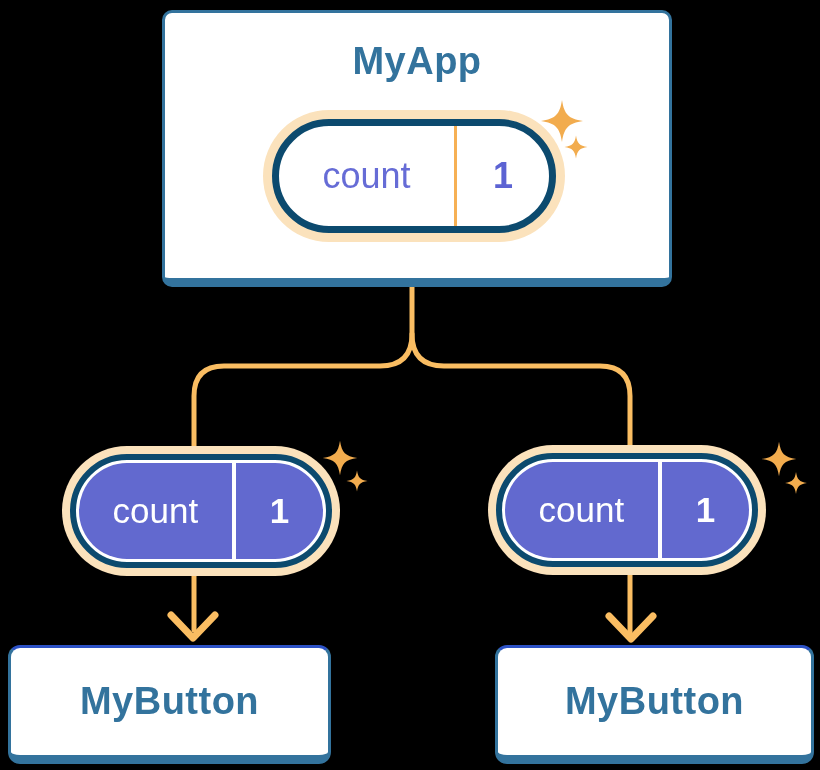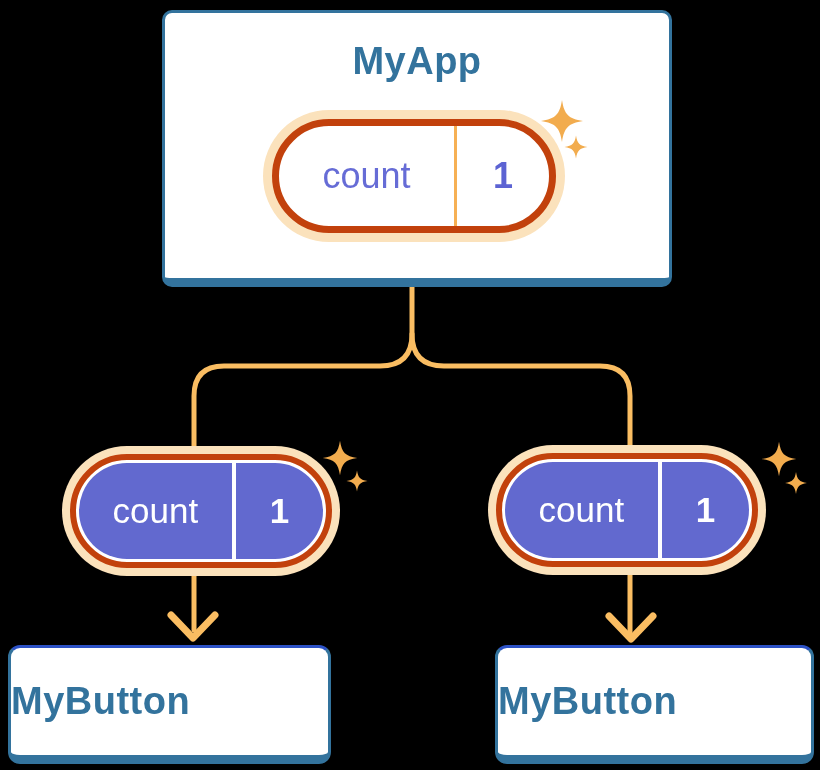--- a/index.html
+++ b/index.html
@@ -43,41 +43,41 @@
     font-size: 38px;
     font-weight: 600;
     letter-spacing: 0.5px;
     color: #33739D;
   }
   .node-child {
     border-radius: 12px;
     border-top-color: #2C51C6;
     display: flex;
     align-items: center;
-    justify-content: flex-start;
+    justify-content: center;
     font-size: 38px;
     font-weight: 600;
     letter-spacing: 0.5px;
     color: #33739D;
   }
   .node-child.pos-left  { left: 8px;   top: 645px; width: 323px; height: 119px; }
   .node-child.pos-right { left: 495px; top: 645px; width: 319px; height: 119px; }
 
   
   .pill {
     position: absolute;
     box-sizing: border-box;
     background: #FBE2BC;
     border-radius: 999px;
     z-index: 2;
   }
   .pill-core {
     box-sizing: border-box;
     width: 100%; height: 100%;
-    border: 7px solid #c2410c;
+    border: 7px solid #0c4a6e;
     border-radius: 999px;
     background: #ffffff;
     overflow: hidden;
   }
   .pill-inner {
     box-sizing: border-box;
     width: 100%; height: 100%;
     display: flex;
     align-items: stretch;
     border-radius: 999px;

